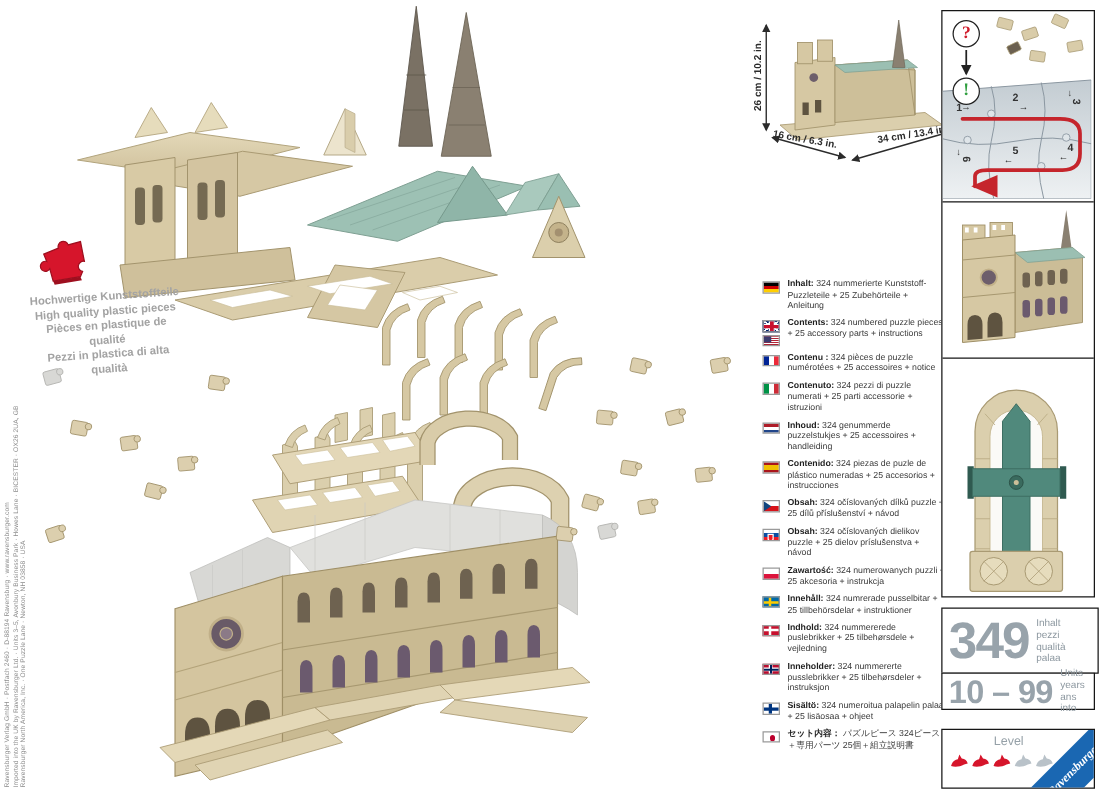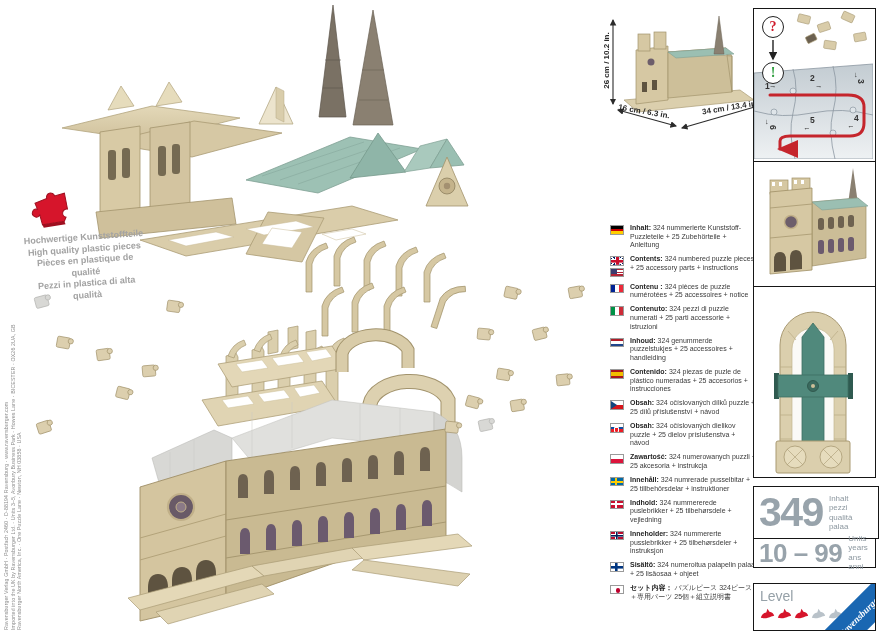--- a/index.html
+++ b/index.html
@@ -83,21 +83,21 @@
   .sec-instr{height:152px;}
   .sec-persp{height:125px;}
   .sec-top{flex:1;}
   .p-349{left:753px;top:486px;width:126px;height:53px;display:flex;align-items:center;padding:2px 4px 2px 5px;}
   .p-age{left:753px;top:537.5px;width:123px;height:30px;display:flex;align-items:center;padding:2px 4px 2px 5px;}
   .p-level{left:753px;top:583px;width:123px;height:48px;padding:4px 6px;overflow:hidden;}
   .big-num{font-weight:bold;color:#98a3ab;letter-spacing:-1.5px;}
   .n349{font-size:41px;line-height:41px;}
   .nage{font-size:26px;line-height:26px;letter-spacing:-.5px;white-space:nowrap;}
   .unit-col{margin-left:6px;font-size:8px;line-height:9.2px;color:#8d98a0;}
-  .level-label{font-size:14px;color:#96a1a8;margin-bottom:3px;}
+  .level-label{font-size:10px;color:#96a1a8;margin-bottom:3px;margin-left:35px;}
   .hares{display:flex;gap:2px;}
   .hare{width:15px;height:12.5px;}
   .hare path{fill:#b9c2c9;}
   .hare.filled path{fill:#d6152b;}
   .rv-corner{position:absolute;right:-1px;bottom:-1px;width:62px;height:62px;overflow:hidden;}
   .rv-band{position:absolute;left:-12px;top:32px;width:116px;height:30px;background:#1a67b2;
            transform:rotate(-45deg);display:flex;align-items:center;justify-content:center;}
   .rv-band span{color:#fff;font-family:"Liberation Serif",serif;font-style:italic;font-weight:bold;font-size:9.5px;}
 
   
@@ -665,21 +665,21 @@
       </div>
   </div>
 
   <div class="panel p-age">
     <div class="big-num nage">10 – 99</div>
     <div class="unit-col">
 
     <div>Units</div>
         <div>years</div>
         <div>ans</div>
-        <div>anni</div>
+        <div>into</div>
       </div>
   </div>
 
   <div class="panel p-level">
     <div class="level-label">Level</div>
     <div class="hares">
         <svg class="hare filled" viewBox="0 0 18 14">
           <path d="M1,12.5 C2,8.5 4.5,6.5 7.5,6 L9,1.5 L11.3,5.3 C14.3,5.6 16.4,7.4 17,10 L13.5,11 C9.5,13.3 4.5,13.5 1,12.5 Z"></path>
         </svg>
         <svg class="hare filled" viewBox="0 0 18 14">

